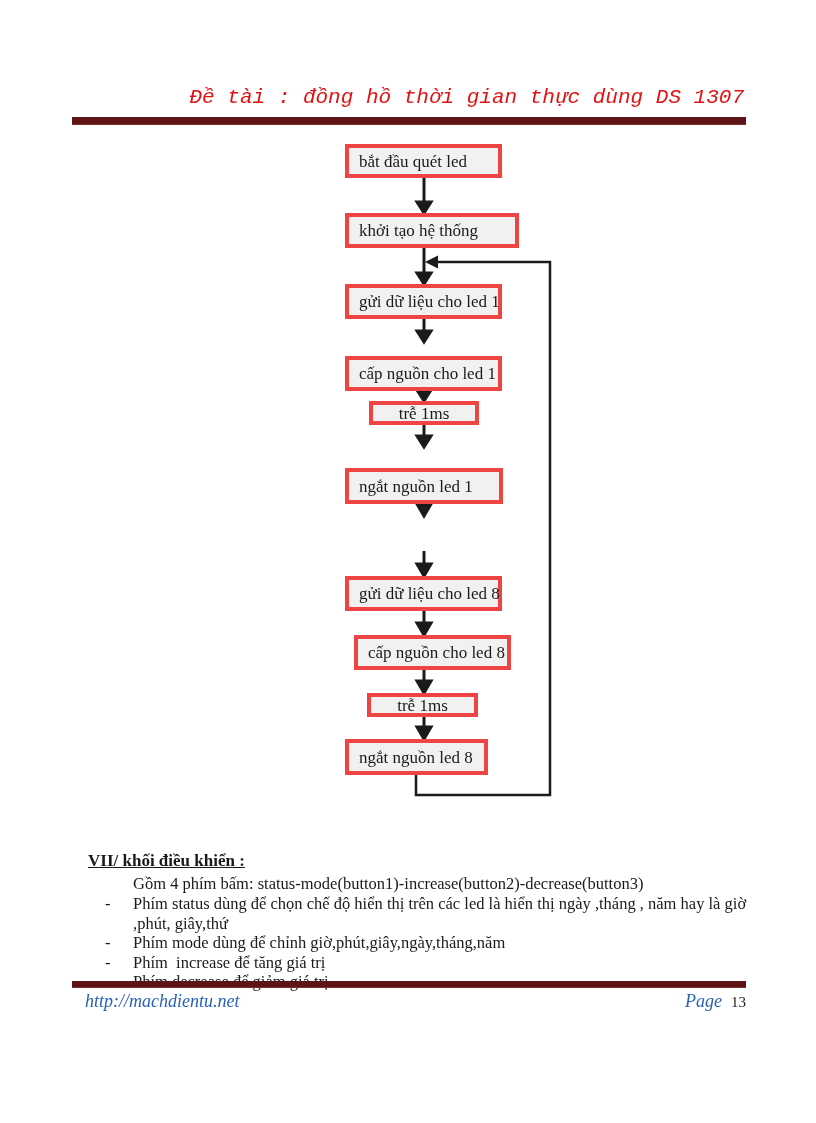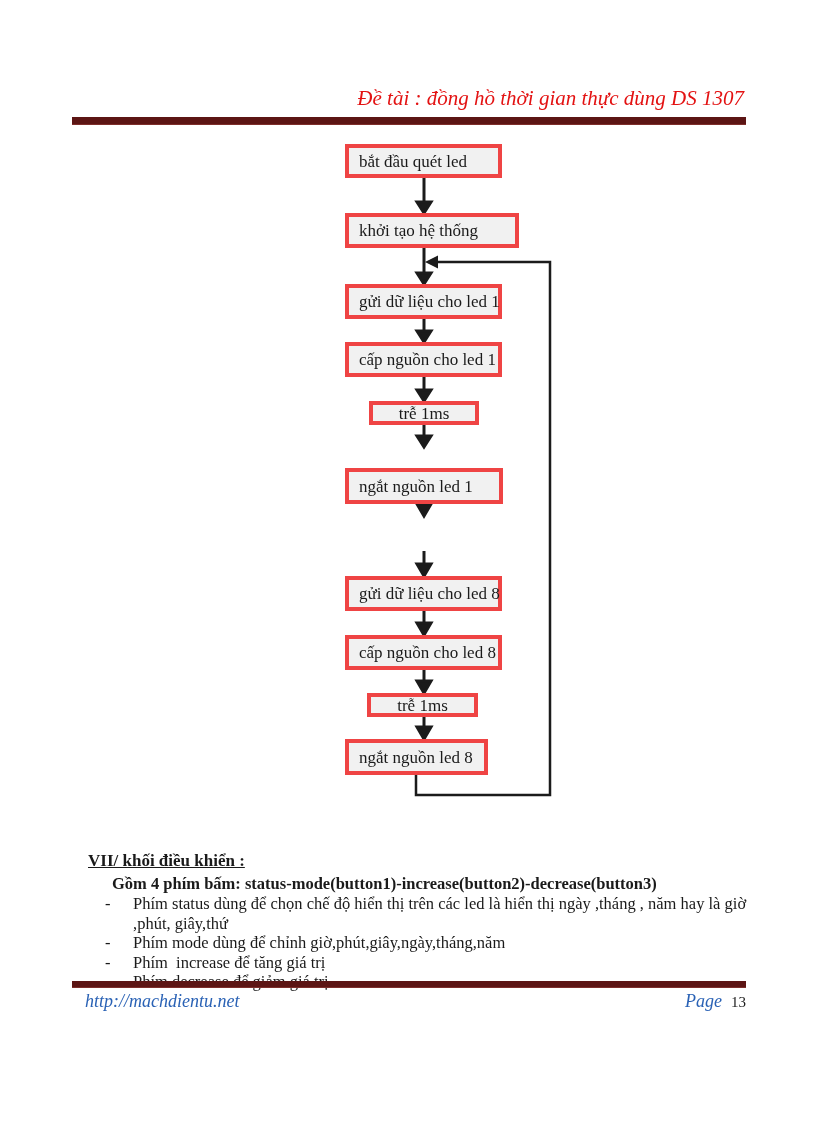--- a/index.html
+++ b/index.html
@@ -10,20 +10,21 @@
     background:#ffffff;
     font-family:"Liberation Serif","DejaVu Serif",serif;
     color:#1a1a1a;
     overflow:hidden;
   }
   
   .header-title{
     position:absolute; right:72px; top:86px;
     font-size:21px; font-style:italic; color:#e31212;
     white-space:nowrap;
+    font-family:Liberation Mono, monospace;
   }
   .rule{
     position:absolute; left:72px; width:674px; height:7px;
     background:#5c1514;
     border-bottom:1px solid #7e2e2b;
   }
   .rule-top{top:117px;}
   .rule-bottom{top:981px; height:6px;}
 
   
@@ -43,23 +44,22 @@
   
   .section{
     position:absolute; left:88px; top:851px; width:660px;
     font-size:16.5px; line-height:19.5px;
   }
   .section-heading{
     font-weight:bold; text-decoration:underline;
     font-size:17px; margin:0 0 3px 0;
   }
   .section-intro{
-    margin:0 0 1px 24px;
+    margin:0 0 1px 45px;
     white-space:pre-wrap;
-    font-weight:bold;
   }
   .bullet-row{display:flex; margin-left:17px;}
   .b-marker{width:28px; flex:0 0 28px;}
   .b-text{flex:1; white-space:pre-wrap;}
 
   
   .footer-link{
     position:absolute; left:85px; top:991px;
     font-size:18px; font-style:italic; color:#2a62b5;
     text-decoration:none;
@@ -119,33 +119,33 @@
 
   <div class="fbox" style="left:345px;top:144px;width:157px;height:34px;">
     <span>bắt đầu quét led</span>
   </div>
   <div class="fbox" style="left:345px;top:213px;width:174px;height:35px;">
     <span>khởi tạo hệ thống</span>
   </div>
   <div class="fbox" style="left:345px;top:284px;width:157px;height:35px;">
     <span>gửi dữ liệu cho led 1</span>
   </div>
-  <div class="fbox" style="left:345px;top:342px;width:157px;height:35px;">
+  <div class="fbox" style="left:345px;top:356px;width:157px;height:35px;">
     <span>cấp nguồn cho led 1</span>
   </div>
   <div class="fbox center" style="left:369px;top:401px;width:110px;height:24px;">
     <span>trễ 1ms</span>
   </div>
   <div class="fbox" style="left:345px;top:468px;width:158px;height:36px;">
     <span>ngắt nguồn led 1</span>
   </div>
   <div class="fbox" style="left:345px;top:576px;width:157px;height:35px;">
     <span>gửi dữ liệu cho led 8</span>
   </div>
-  <div class="fbox" style="left:345px;top:635px;width:157px;height:35px;">
+  <div class="fbox" style="left:354px;top:635px;width:157px;height:35px;">
     <span>cấp nguồn cho led 8</span>
   </div>
   <div class="fbox center" style="left:367px;top:693px;width:111px;height:24px;">
     <span>trễ 1ms</span>
   </div>
   <div class="fbox" style="left:345px;top:739px;width:143px;height:36px;">
     <span>ngắt nguồn led 8</span>
   </div>
 
   <div class="section">

